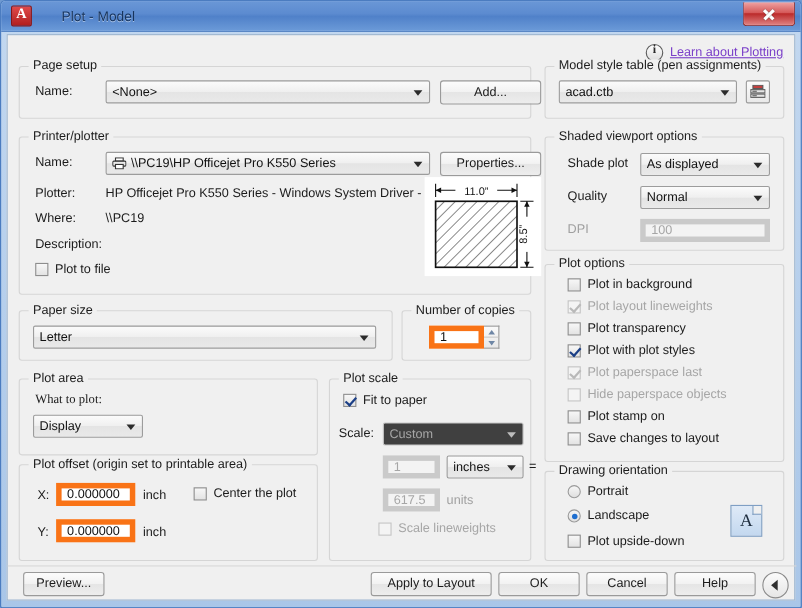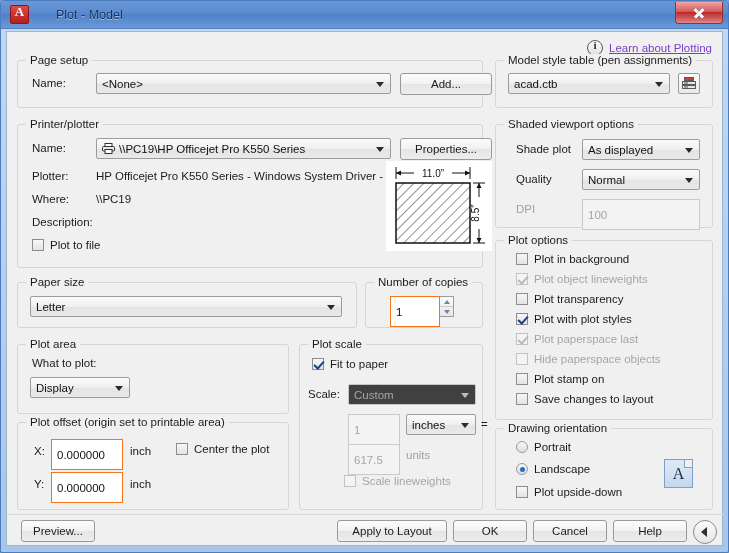--- a/index.html
+++ b/index.html
@@ -138,22 +138,22 @@
     background: #404040;
     cursor: default;
   }
   .combo.disabled .arrow { border-top-color: #bdbdbd; }
   .combo .ctext { overflow: hidden; text-overflow: ellipsis; white-space: nowrap; padding-right: 18px; }
 
   
   .input {
     position: absolute;
     box-sizing: border-box;
-    height: 31px;
-    border: 1px solid #f97316;
+    height: 21px;
+    border: 5px solid #f97316;
     background: #ffffff;
     font-size: 11.5px;
     color: #111;
     display: flex; align-items: center;
     padding-left: 5px;
     text-align: center;
   }
   .input.disabled {
     color: #a6a6a6;
     border-color: #cacaca;
@@ -444,21 +444,21 @@
         <div class="legend">Number of copies</div>
         <div class="input" style="left:24px; top:13px; width:50px;">1</div>
         <div class="spin" style="left:74px; top:13px; height:21px;">
           <div></div>
           <div></div>
         </div>
       </div>
 
       <div class="group" style="left:10px; top:312px; width:272px; height:70px;">
         <div class="legend">Plot area</div>
-        <div class="lbl" style="left:14px; top:12px;">What to plot:</div>
+        <div class="lbl" style="left:14px; top:12px;font-family:Liberation Serif, serif;">What to plot:</div>
         <div class="combo" style="left:12px; top:32px; width:100px;">
           <span class="ctext">Display</span>
           <span class="arrow"></span>
         </div>
       </div>
 
       <div class="group" style="left:10px; top:390px; width:272px; height:88px;">
         <div class="legend">Plot offset (origin set to printable area)</div>
 
         <div class="lbl" style="left:16px; top:22px;">X:</div>
@@ -543,21 +543,21 @@
 
       <div class="group" style="left:488px; top:208px; width:218px; height:180px;">
         <div class="legend">Plot options</div>
 
         <div class="cb" style="left:20px; top:12px;">
           <span class="box"></span>
           <span>Plot in background</span>
         </div>
         <div class="cb checked disabled" style="left:20px; top:32px;">
           <span class="box"></span>
-          <span>Plot object lineweights</span>
+          <span>Plot layout lineweights</span>
         </div>
         <div class="cb" style="left:20px; top:52px;">
           <span class="box"></span>
           <span>Plot transparency</span>
         </div>
         <div class="cb checked" style="left:20px; top:72px;">
           <span class="box"></span>
           <span>Plot with plot styles</span>
         </div>
         <div class="cb checked disabled" style="left:20px; top:92px;">

